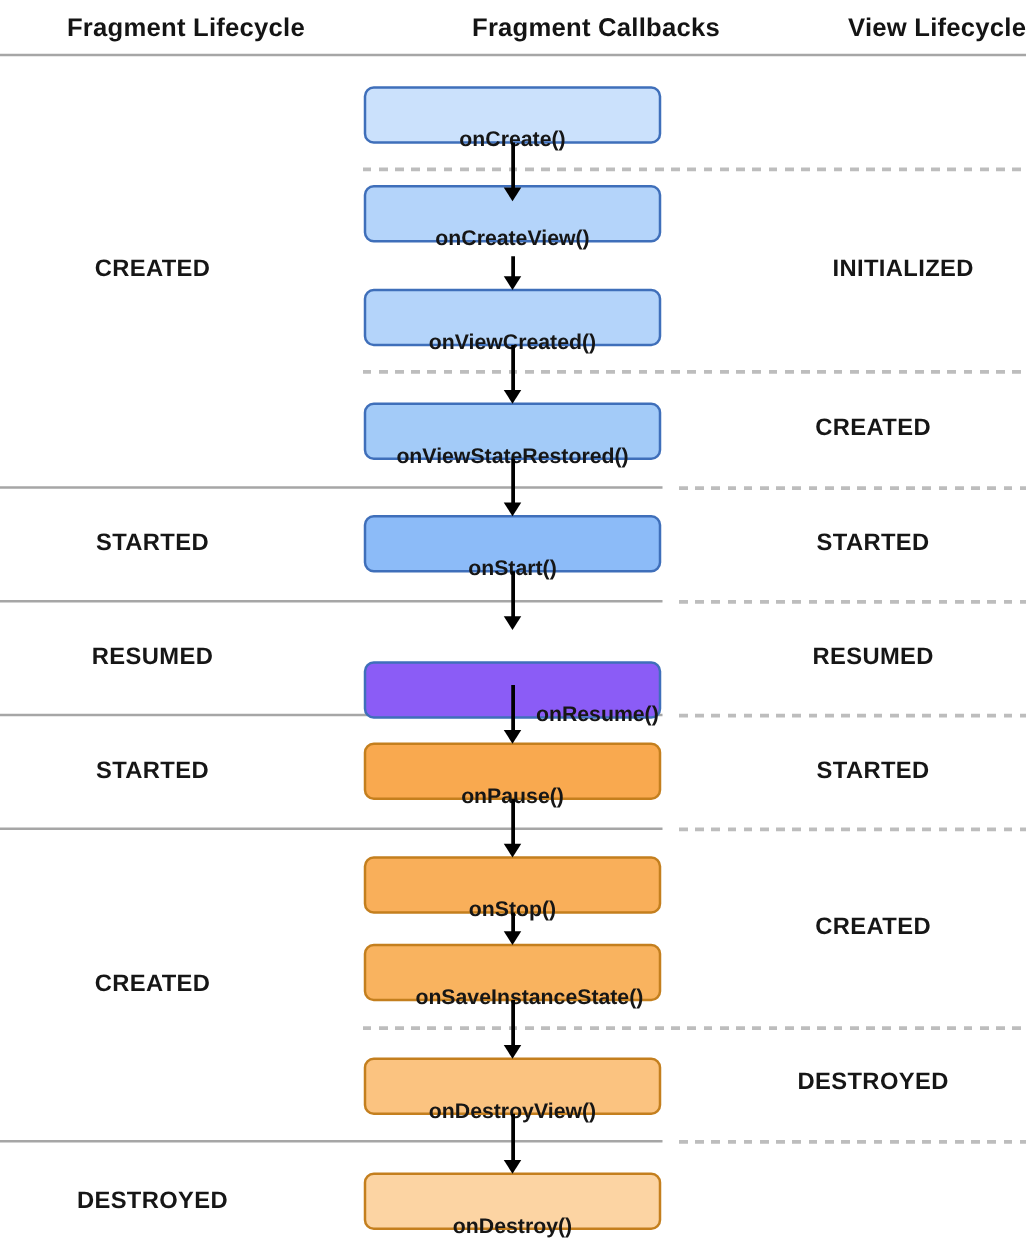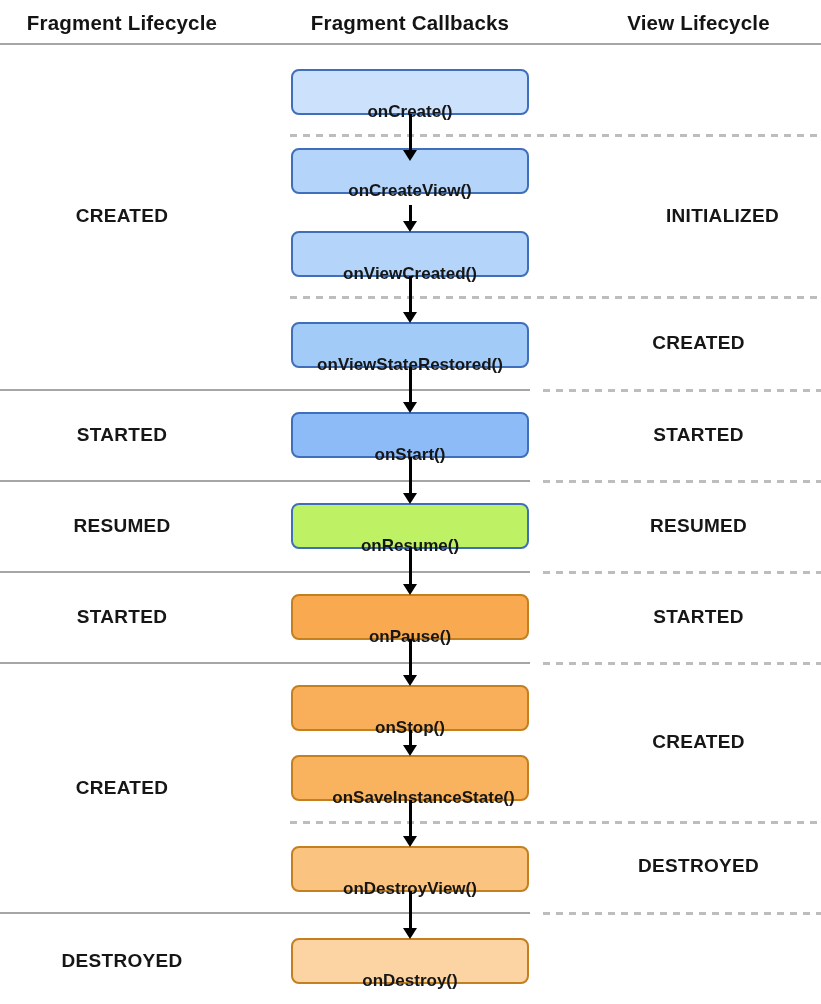--- a/index.html
+++ b/index.html
@@ -7,21 +7,21 @@
     position:relative;
     width:821px;height:1004px;
     background:#ffffff;
     font-family:"Liberation Sans", sans-serif;
     color:#111;
     overflow:hidden;
   }
   .hdr{
     position:absolute;top:10px;
     font-size:20.5px;font-weight:700;
-    text-align:center;line-height:26px;
+    text-align:right;line-height:26px;
     color:#141414;letter-spacing:0.2px;
     white-space:nowrap;
   }
   .hline{position:absolute;z-index:1;}
   .hline.solid{height:2px;background:#a6a6a6;}
   .hline.dashed{
     height:3px;
     background:repeating-linear-gradient(90deg,#bdbdbd 0 7px,transparent 7px 13px);
   }
   .state{
@@ -110,21 +110,21 @@
     </div>
   <div class="box" style="top: 231px; background: rgb(180, 212, 250); border-color: rgb(63, 111, 186);">
       <span class="box-label">onViewCreated()</span>
     </div>
   <div class="box" style="top: 322px; background: rgb(163, 203, 248); border-color: rgb(63, 111, 186);">
       <span class="box-label">onViewStateRestored()</span>
     </div>
   <div class="box" style="top: 412px; background: rgb(140, 187, 248); border-color: rgb(63, 111, 186);">
       <span class="box-label">onStart()</span>
     </div>
-  <div class="box" style="top: 503px; background: #bef264; border-color: rgb(63, 111, 186);">
+  <div class="box" style="top: 529px; background: #8b5cf6; border-color: rgb(63, 111, 186); justify-content: flex-end;">
       <span class="box-label">onResume()</span>
     </div>
   <div class="box" style="top: 594px; background: rgb(249, 169, 79); border-color: rgb(196, 127, 30);">
       <span class="box-label">onPause()</span>
     </div>
   <div class="box" style="top: 685px; background: rgb(249, 175, 90); border-color: rgb(196, 127, 30);">
       <span class="box-label">onStop()</span>
     </div>
   <div class="box" style="top: 755px; background: rgb(249, 179, 95); border-color: rgb(196, 127, 30); padding-left: 27px;">
       <span class="box-label">onSaveInstanceState()</span>

